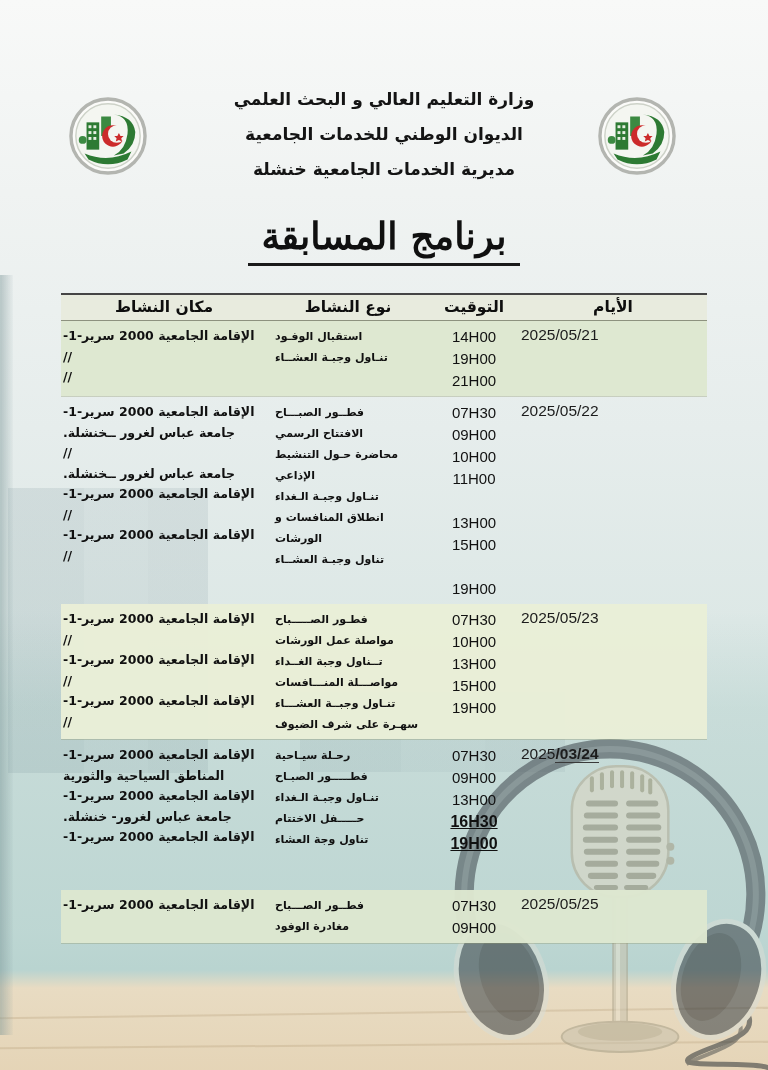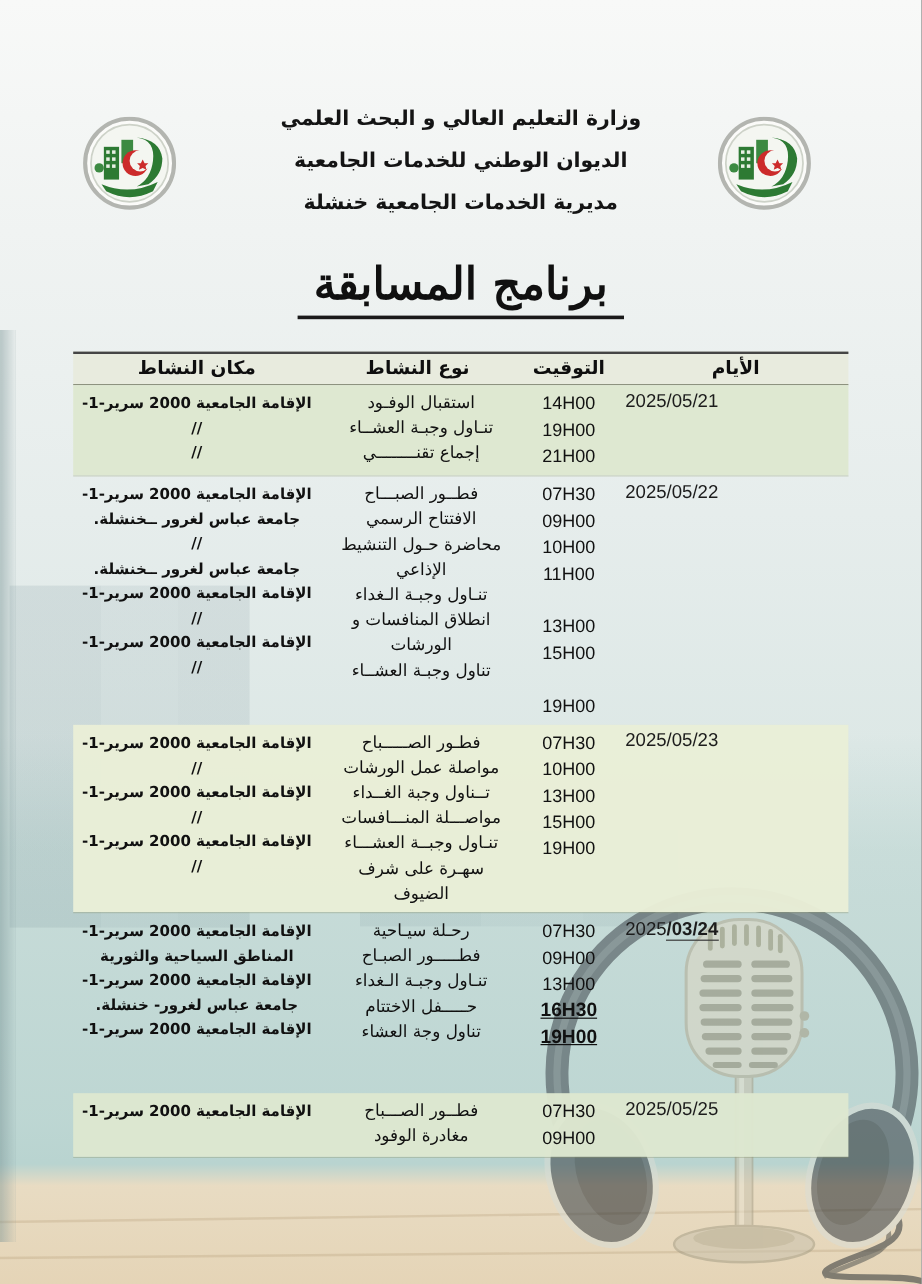--- a/index.html
+++ b/index.html
@@ -57,22 +57,22 @@
   .day-row.shade-a, .day-row.shade-b { border-bottom:1px solid rgba(140,150,110,.35); }
   .day-row.gap-after { margin-bottom:31px; }
 
   .cell { padding:5px 2px 4px; }
   .date-cell { text-align:left; font-size:15.5px; color:#1c1c1c; font-family:"Liberation Sans", sans-serif; }
   .date-bold { font-weight:bold; border-bottom:1.5px solid #3a3a3a; }
   .time-line { font-size:15px; line-height:22px; text-align:center; color:#111;
     font-family:"Liberation Sans", sans-serif; }
   .time-line.spacer { height:22px; }
   .time-line.u { font-weight:bold; font-size:16px; text-decoration:underline; margin-top:0; }
-  .act-line { font-size:14px; line-height:21px; text-align:center; padding-left:6px; color:#101010; }
-  .place-line { font-size:12.5px; line-height:20.5px; font-weight:bold; text-align:center; color:#101010; }
+  .act-line { font-size:11px; line-height:21px; text-align:left; padding-left:6px; color:#101010;font-weight:bold; }
+  .place-line { font-size:12.5px; line-height:20.5px; font-weight:bold; text-align:left; color:#101010; }
 </style>
 </head>
 <body>
 
 <div class="sheet">
 
   <div class="photo-bg"></div>
   <div class="bg-buildings bgb-left"></div>
   <div class="bg-buildings bgb-mid"></div>
   <div class="wood-line" style="top:1012px; transform:rotate(-0.8deg);"></div>
@@ -191,21 +191,20 @@
         <div class="day-row shade-a">
           <div class="cell date-cell"><span>2025/05/21</span></div>
           <div class="cell times-cell">
             <div class="time-line">14H00</div>
             <div class="time-line">19H00</div>
             <div class="time-line">21H00</div>
           </div>
           <div class="cell acts-cell">
             <div class="act-line">استقبال الوفـود</div>
             <div class="act-line">تنـاول وجبـة العشــاء</div>
-            <div class="act-line">إجماع تقنــــــــي</div>
           </div>
           <div class="cell places-cell">
             <div class="place-line">الإقامة الجامعية 2000 سرير-1-</div>
             <div class="place-line">//</div>
             <div class="place-line">//</div>
           </div>
         </div>
         <div class="day-row">
           <div class="cell date-cell"><span>2025/05/22</span></div>
           <div class="cell times-cell">

